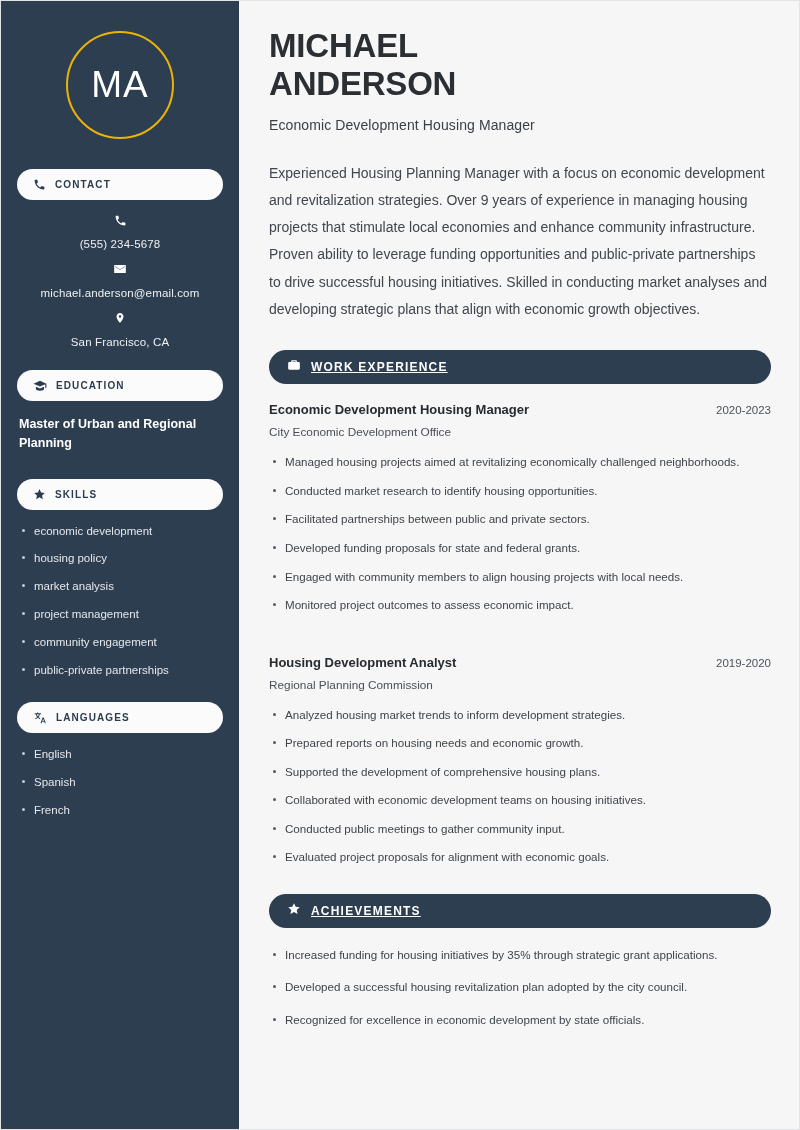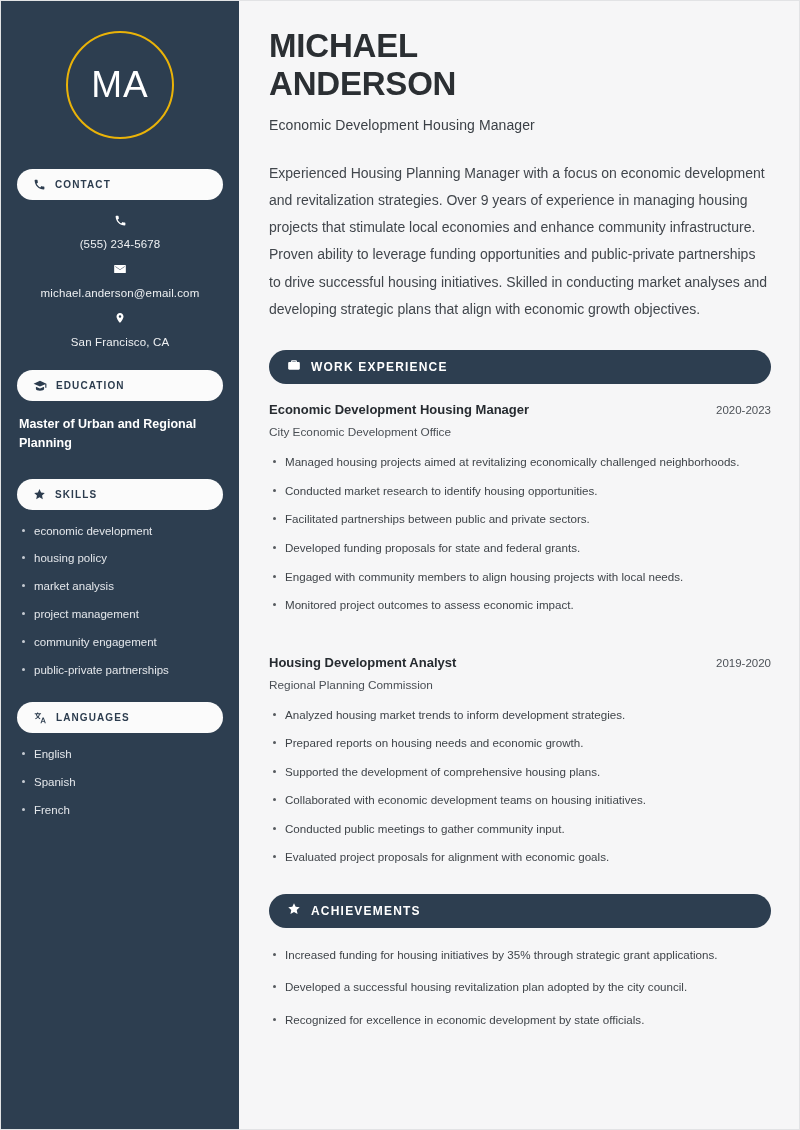--- a/index.html
+++ b/index.html
@@ -153,20 +153,21 @@
     background: #2d3e50;
     color: #ffffff;
     border-radius: 999px;
     height: 34px;
     display: flex;
     align-items: center;
     gap: 10px;
     padding: 16px 18px;
     margin-top: 27px;
     margin-bottom: 18px;
+    text-decoration: underline;
   }
   .section-bar .sb-label {
     font-size: 12px;
     font-weight: bold;
     letter-spacing: 1.2px;
   }
 
   .job { margin-bottom: 4px; }
   .job-head {
     display: flex;

